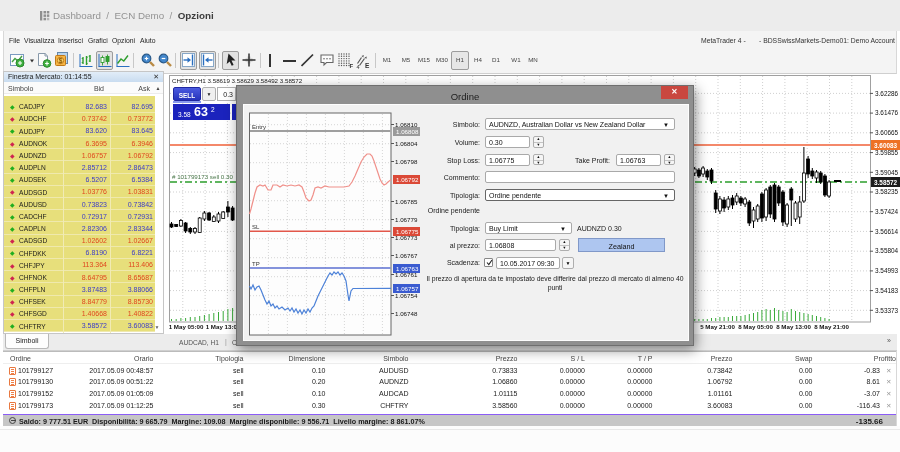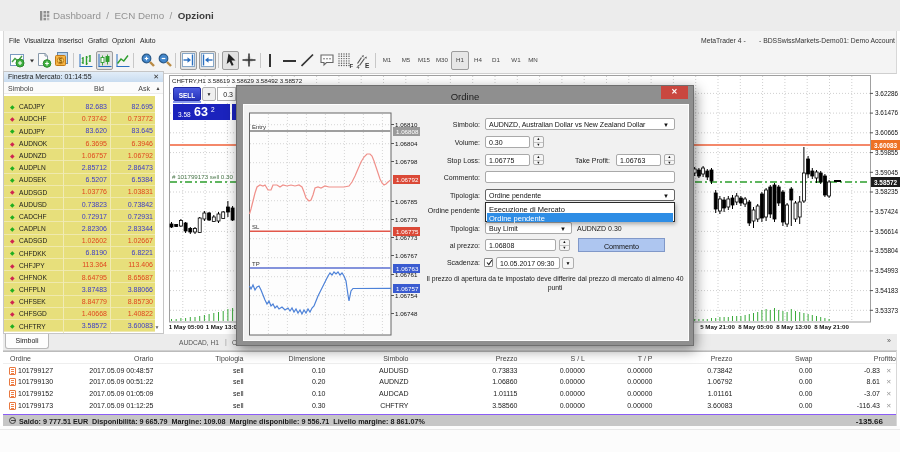--- a/index.html
+++ b/index.html
@@ -735,32 +735,28 @@
   <div class="ffield" style="left:248px;top:67.5px;width:45px;height:12px">1.06775</div>
   <div class="spin" style="left:295.5px;top:67.5px"></div>
   <div class="flabel" style="top:70.5px;right:83px">Take Profit:</div>
   <div class="ffield" style="left:379px;top:67.5px;width:45px;height:12px">1.06763</div>
   <div class="spin" style="left:426.5px;top:67.5px"></div>
   <div class="flabel" style="top:88px">Commento:</div>
   <div class="ffield" style="left:248px;top:85px;width:190px;height:12px"></div>
   <div class="flabel" style="top:105.5px">Tipologia:</div>
   <div class="ffield" style="left:248px;top:102.5px;width:190px;height:12px;border-color:#666">Ordine pendente<span class="deparrow" style="right:5px;top:3px">▼</span></div>
 
-  <div style="position:absolute;left:248px;top:116px;width:190px;height:20px;background:#fff;border:1px solid #2a2a2a;box-shadow:1px 2px 4px rgba(0,0,0,0.3);z-index:5">
-    <div style="position:absolute;left:1px;top:1px;width:186px;height:9px;font-size:7.5px;color:#111;padding:0.5px 0 0 2px">Esecuzione di Mercato</div>
-    <div style="position:absolute;left:1px;top:10px;width:186px;height:9px;background:#2e8de5;font-size:7.5px;color:#fff;padding:0.5px 0 0 2px">Ordine pendente</div>
-  </div>
   <div class="flabel" style="top:121px">Ordine pendente</div>
   <div class="flabel" style="top:138.8px">Tipologia:</div>
   <div class="ffield" style="left:248px;top:136px;width:87px;height:12px">Buy Limit<span class="deparrow" style="right:5px;top:3px">▼</span></div>
   <div style="position:absolute;left:340px;top:138.8px;font-size:7px;color:#1a1a1a">AUDNZD 0.30</div>
   <div class="flabel" style="top:156px">al prezzo:</div>
   <div class="ffield" style="left:248px;top:153px;width:71px;height:12px">1.06808</div>
   <div class="spin" style="left:321.5px;top:153px"></div>
-  <div style="position:absolute;left:341px;top:152px;width:87px;height:13.5px;background:#aec6f0;border:1px solid #8098c8;font-size:7.2px;color:#111;text-align:center;padding-top:3px">Commento</div>
+  <div style="position:absolute;left:341px;top:152px;width:87px;height:13.5px;background:#aec6f0;border:1px solid #8098c8;font-size:7.2px;color:#111;text-align:center;padding-top:3px">Zealand</div>
   <div class="flabel" style="top:173px">Scadenza:</div>
   <div style="position:absolute;left:247px;top:171.5px;width:9px;height:9px;background:#fff;border:1px solid #888;border-radius:1px"></div>
   <svg style="position:absolute;left:248.5px;top:173px" width="7" height="7" xmlns="http://www.w3.org/2000/svg">
       <path d="M1 3.5l1.8 2L6 1" fill="none" stroke="#222" stroke-width="1.1"></path>
     </svg>
   <div class="ffield" style="left:259px;top:170.5px;width:64px;height:12px">10.05.2017 09:30</div>
   <div style="position:absolute;left:325px;top:170.5px;width:12px;height:12px;background:#f5f5f5;border:1px solid #aeaeae;border-radius:2px;font-size:5px;text-align:center;line-height:11px">▼</div>
   <div style="position:absolute;left:318px;top:189px;transform:translateX(-50%);white-space:nowrap;font-size:6.8px;color:#1a1a1a">Il prezzo di apertura da te impostato deve differire dal prezzo di mercato di almeno 40</div>
   <div style="position:absolute;left:318px;top:198px;transform:translateX(-50%);font-size:6.8px;color:#1a1a1a">punti</div>
 </div>

